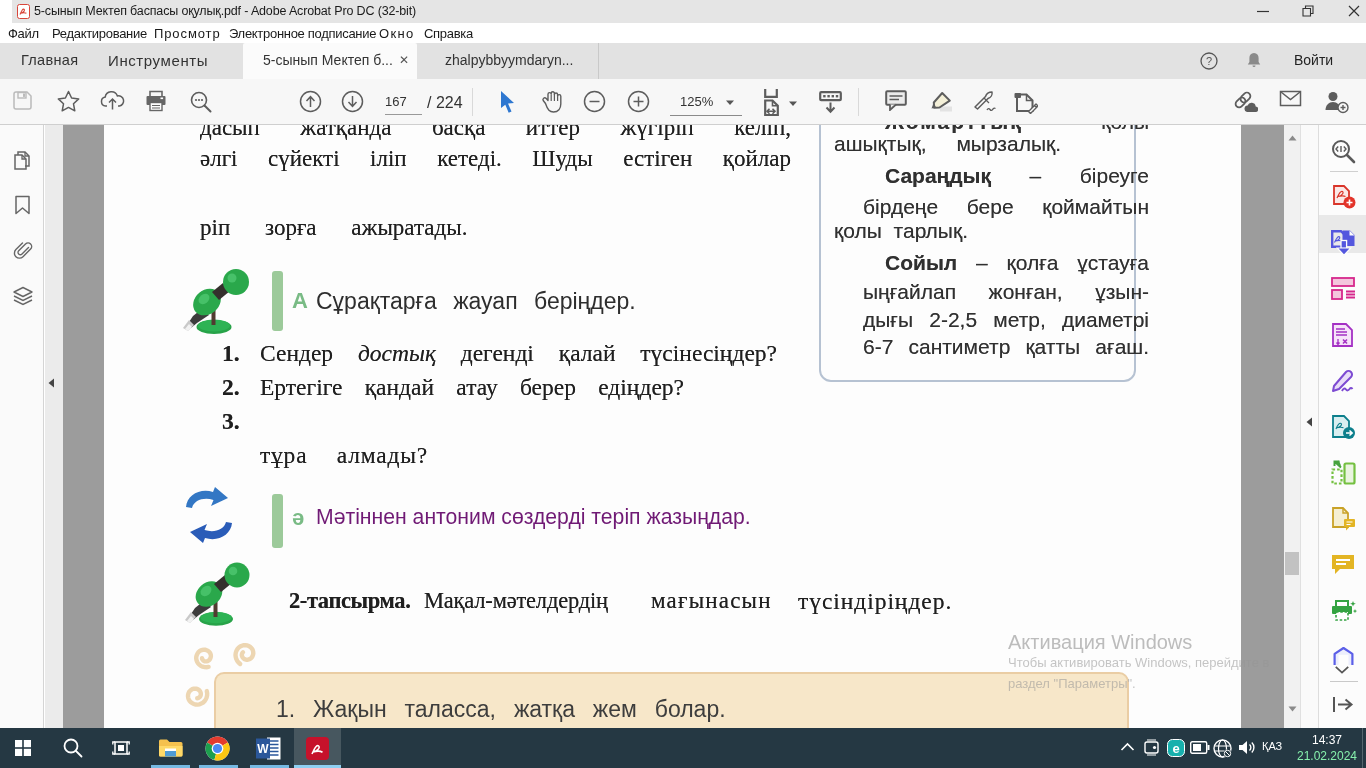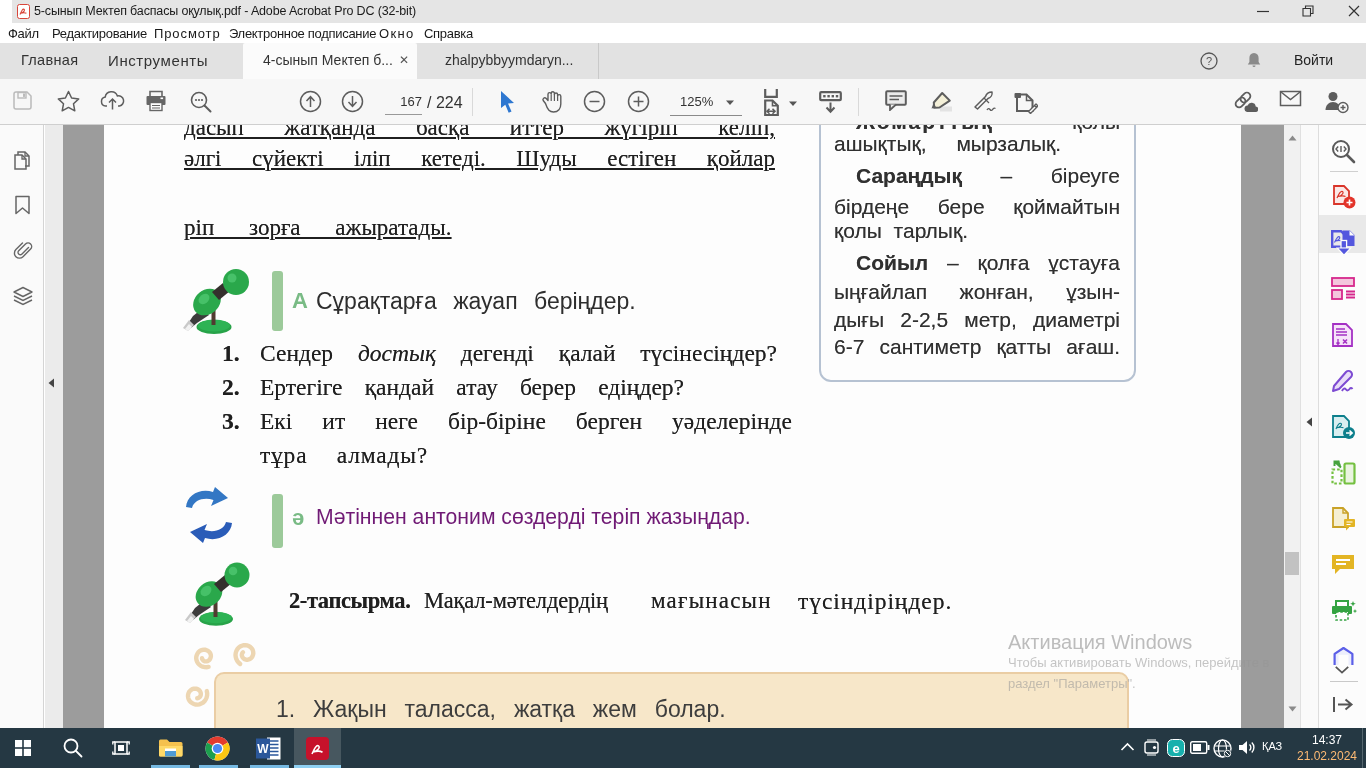--- a/index.html
+++ b/index.html
@@ -29,25 +29,25 @@
 #sidebar { position:absolute; left:0; top:0; width:44px; height:603px; background:#fafafa; border-right:1px solid #d4d4d4; }
 #lsplit { position:absolute; left:45px; top:0; width:18px; height:603px; background:#ebebeb; }
 #docarea { position:absolute; left:63px; top:0; width:1221px; height:603px; background:#9c9c9c; }
 #page { position:absolute; left:41px; top:0; width:1137px; height:603px; background:#fdfdfd; overflow:hidden; }
 #scrollbar { position:absolute; left:1284px; top:0; width:16px; height:603px; background:#f1f1f1; }
 #rsplit { position:absolute; left:1300px; top:0; width:18px; height:603px; background:#fafafa; border-left:1px solid #e0e0e0; }
 #rpanel { position:absolute; left:1318px; top:0; width:48px; height:603px; background:#fcfcfc; border-left:1px solid #ddd; }
 .rpicon { position:absolute; left:11px; }
 
 .serif { font-family:"Liberation Serif", serif; color:#1f1f1f; text-shadow:0 0 0.5px rgba(40,40,40,.75); }
-.pline { position:absolute; left:80px; width:591px; font-size:23px; line-height:30px; height:30px; white-space:nowrap;text-decoration:underline; }
+.pline { position:absolute; left:96px; width:591px; font-size:23px; line-height:30px; height:30px; white-space:nowrap; }
 .just { text-align:justify; text-align-last:justify; white-space:normal; }
 #vocab { position:absolute; left:715px; top:-20px; width:317px; height:277px; border:2px solid #b6c2d2; border-radius:12px; }
 #vocab .vl { position:absolute; left:13px; width:286px; font-size:21px; line-height:26px; height:26px; color:#303030; text-shadow:0 0 0.4px rgba(50,50,50,.6); white-space:nowrap; }
-#vocab .vj { text-align:justify; text-align-last:justify; white-space:normal; }
+#vocab .vj { text-align:justify; text-align-last:justify; white-space:normal;margin-left:29px; }
 .lrow { position:absolute; font-size:23.5px; line-height:30px; height:30px; }
 
 #wm1 { position:absolute; left:1008px; top:631px; font-size:20px; color:rgba(128,128,128,.52); z-index:60; }
 #wm2 { position:absolute; left:1008px; top:655px; font-size:13px; color:rgba(150,150,150,.55); z-index:60; }
 #wm3 { position:absolute; left:1008px; top:676px; font-size:13px; color:rgba(150,150,150,.55); z-index:60; }
 
 #taskbar { position:absolute; left:0; top:728px; width:1366px; height:40px; background:#253843; z-index:70; }
 .tbicon { position:absolute; top:8px; }
 </style>
 </head>
@@ -78,21 +78,21 @@
   <span style="left:154px;letter-spacing:0.9px">Просмотр</span>
   <span style="left:229px">Электронное подписание</span>
   <span style="left:379px;letter-spacing:1.3px">Окно</span>
   <span style="left:424px">Справка</span>
 </div>
 
 <div id="tabbar">
   <span class="flattab" style="left:21px;font-size:14.5px;letter-spacing:0.3px">Главная</span>
   <span class="flattab" style="left:108px;font-size:15px;letter-spacing:0.6px">Инструменты</span>
   <div id="activetab">
-        <span class="tx">4-сынып Мектеп б...</span>
+        <span class="tx">5-сынып Мектеп б...</span>
         <span class="cl">✕</span>
       </div>
   <div id="tab2">
         <span class="tx">zhalpybbyymdaryn...</span>
       </div>
   <svg class="abs" style="left:1200px;top:9px" width="18" height="18" viewBox="0 0 18 18">
         <circle cx="9" cy="9" r="8" fill="none" stroke="#555" stroke-width="1.3"></circle>
         <text x="9" y="13" font-size="11" fill="#555" text-anchor="middle" font-family="Liberation Sans">?</text>
       </svg>
   <svg class="abs" style="left:1246px;top:9px" width="16" height="17" viewBox="0 0 16 17">
@@ -132,21 +132,21 @@
     </svg>
 
 <svg class="ticon" style="left:299px" width="23" height="23" viewBox="0 0 23 23">
       <circle cx="11.5" cy="11.5" r="10" fill="none" stroke="#5d5d5d" stroke-width="1.5"></circle>
       <path d="M11.5 17 V7 M7.5 11 L11.5 6.7 L15.5 11" fill="none" stroke="#5d5d5d" stroke-width="1.5"></path>
     </svg>
 <svg class="ticon" style="left:341px" width="23" height="23" viewBox="0 0 23 23">
       <circle cx="11.5" cy="11.5" r="10" fill="none" stroke="#5d5d5d" stroke-width="1.5"></circle>
       <path d="M11.5 6 V16 M7.5 12 L11.5 16.3 L15.5 12" fill="none" stroke="#5d5d5d" stroke-width="1.5"></path>
     </svg>
-<div class="abs" style="left:385px;top:90px;width:37px;height:25px;border-bottom:1px solid #999;font-size:13px;color:#333;text-align:right;padding-top:4px">167</div>
+<div class="abs" style="left:385px;top:90px;width:37px;height:25px;border-bottom:1px solid #999;font-size:13px;color:#333;text-align:left;padding-top:4px">167</div>
 <div class="abs" style="left:427px;top:94px;font-size:16px;color:#333">/ 224</div>
 <div class="vsep" style="left:472px"></div>
 <svg class="ticon" style="left:499px" width="17" height="24" viewBox="0 0 17 24">
       <path d="M2 1 L15 13 L9 13.6 L12.5 21.5 L9.7 22.7 L6.3 14.7 L2 18 Z" fill="#2e77d0"></path>
     </svg>
 <svg class="ticon" style="left:540px" width="22" height="24" viewBox="0 0 22 24">
       <path d="M5.5 13.5 L3.2 10.5 a1.8 1.8 0 0 1 2.8-2.2 L8 10.5 V4.2 a1.6 1.6 0 0 1 3.2 0 V3.4 a1.6 1.6 0 0 1 3.2 0 V4.6 a1.6 1.6 0 0 1 3.2 0 V6.2 a1.6 1.6 0 0 1 3.2 0 V14 c0 4.5-2.6 8-7.3 8 c-3.8 0-5.7-1.6-8-8.5 Z" fill="none" stroke="#5d5d5d" stroke-width="1.4" stroke-linejoin="round"></path>
       <path d="M11.2 5 V11 M14.4 4.6 V11 M17.6 6.4 V11" stroke="#5d5d5d" stroke-width="1.2"></path>
     </svg>
 <svg class="ticon" style="left:583px" width="23" height="23" viewBox="0 0 23 23">
@@ -278,21 +278,20 @@
       </svg>
       <div class="abs" style="left:168px;top:146px;width:10.5px;height:60px;background:#9cca9a;border-radius:3px"></div>
       <div class="abs" style="left:188px;top:163px;font-size:22px;font-weight:bold;color:#79bb85">А</div>
       <div class="abs" style="left:212px;top:163px;font-size:23px;word-spacing:10px;color:#2e2e2e">Сұрақтарға жауап беріңдер.</div>
 
       <div class="lrow serif" style="left:118px;top:213px"><b>1.</b></div>
       <div class="lrow serif just" style="left:156px;top:213px;width:517px">Сендер <i>достық</i> дегенді қалай түсінесіңдер?</div>
       <div class="lrow serif" style="left:118px;top:247.2px"><b>2.</b></div>
       <div class="lrow serif just" style="left:156px;top:247.2px;width:424px">Ертегіге қандай атау берер едіңдер?</div>
       <div class="lrow serif" style="left:118px;top:281.4px"><b>3.</b></div>
-      <div class="lrow serif just" style="left:156px;top:281.4px;width:532px">Екі ит неге бір-біріне берген уәделерінде</div>
       <div class="lrow serif just" style="left:156px;top:314.6px;width:168px;letter-spacing:0.8px">тұра алмады?</div>
 
       <svg class="abs" style="left:80px;top:361px" width="50" height="60" viewBox="0 0 50 60">
         <path d="M2 21 C3 9 16 2 29 6 L31 1 L44 12 L27 20 L29.5 14 C20 11 10 14 8 22 Z" fill="#3377c4"></path>
         <path d="M48 37 C47 49 34 56 21 52 L19 57 L6 46 L23 38 L20.5 44 C30 47 40 44 42 36 Z" fill="#2a5cb8"></path>
       </svg>
       <div class="abs" style="left:168px;top:369px;width:10.5px;height:54px;background:#9cca9a;border-radius:3px"></div>
       <div class="abs" style="left:188px;top:380px;font-size:22px;font-weight:bold;color:#79bb85">ә</div>
       <div class="abs" style="left:212px;top:380px;font-size:21.2px;color:#701a75">Мәтіннен антоним сөздерді теріп жазыңдар.</div>
 
@@ -497,17 +496,17 @@
         <circle cx="14.5" cy="14.5" r="3.2" fill="none" stroke="#fff" stroke-width="1"></circle>
         <path d="M12.2 12.2 L16.8 16.8" stroke="#fff" stroke-width="1"></path>
       </svg>
   <svg class="tbicon" style="left:1238px;top:11px" width="19" height="17" viewBox="0 0 19 17">
         <path d="M1 6 H4.5 L9 2 V15 L4.5 11 H1 Z" fill="#fff"></path>
         <path d="M11.5 5.5 a4 4 0 0 1 0 6" fill="none" stroke="#fff" stroke-width="1.4"></path>
         <path d="M13.8 3.5 a7 7 0 0 1 0 10" fill="none" stroke="#fff" stroke-width="1.4"></path>
       </svg>
   <div class="abs" style="left:1262px;top:12px;font-size:11px;color:#fff">ҚАЗ</div>
   <div class="abs" style="left:1294px;top:5px;width:66px;text-align:center;font-size:12px;color:#fff">14:37</div>
-  <div class="abs" style="left:1294px;top:21px;width:66px;text-align:center;font-size:12px;color:#fdba74">21.02.2024</div>
+  <div class="abs" style="left:1294px;top:21px;width:66px;text-align:center;font-size:12px;color:#86efac">21.02.2024</div>
   <div class="abs" style="left:1362px;top:0;width:1px;height:40px;background:#55666e"></div>
 </div>
 
 </div>
 
 </body></html>

